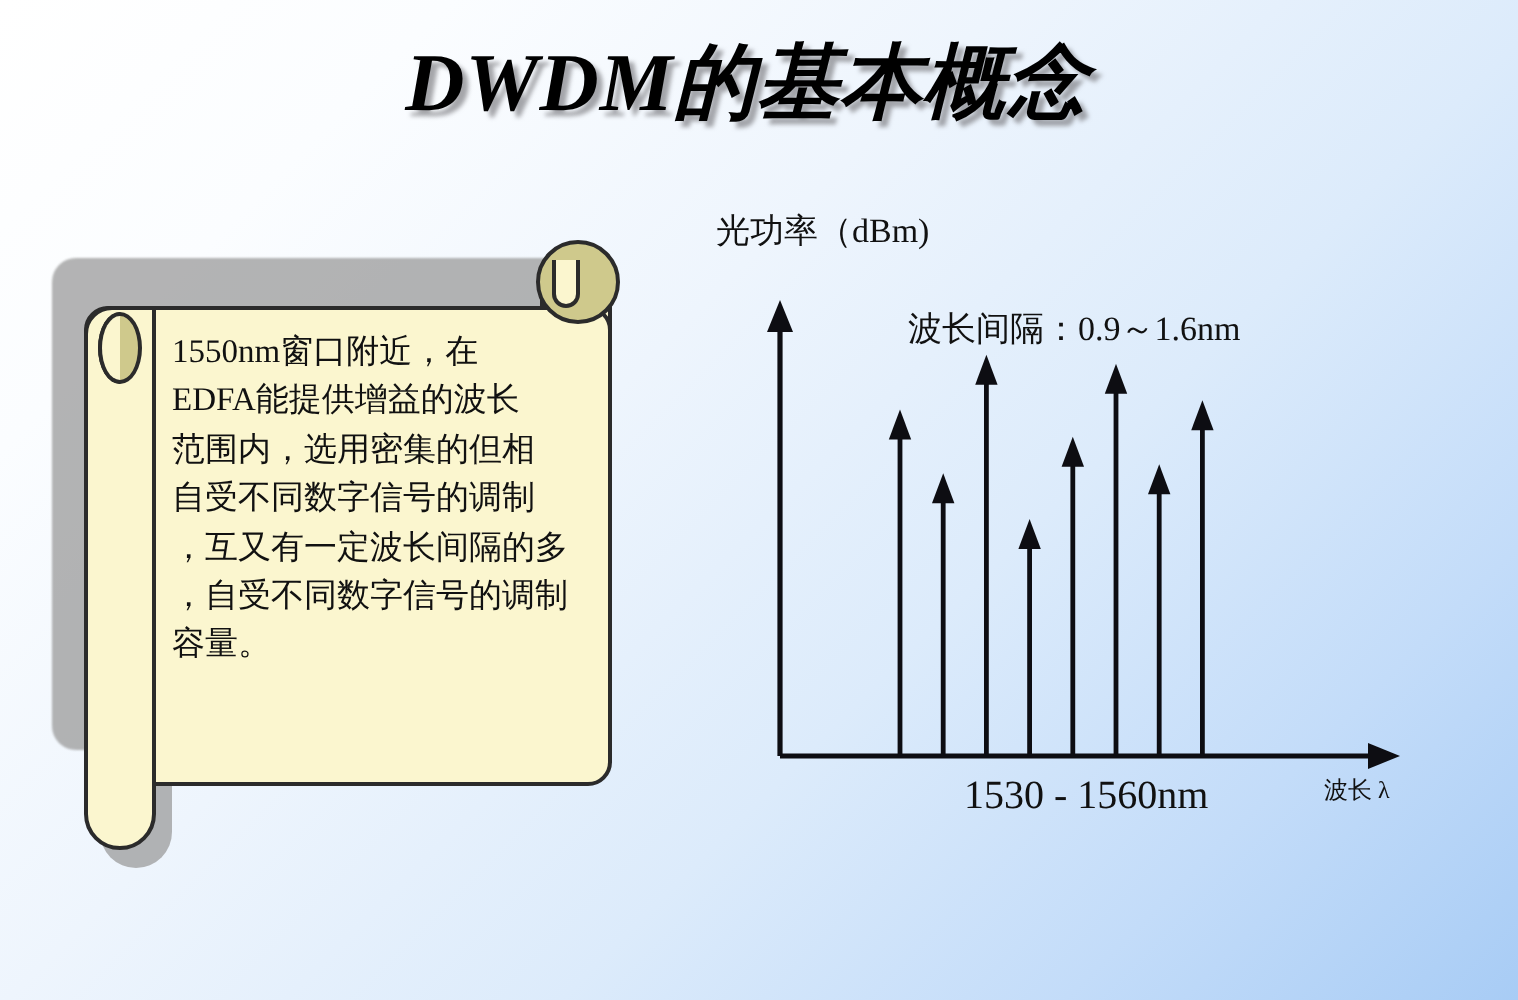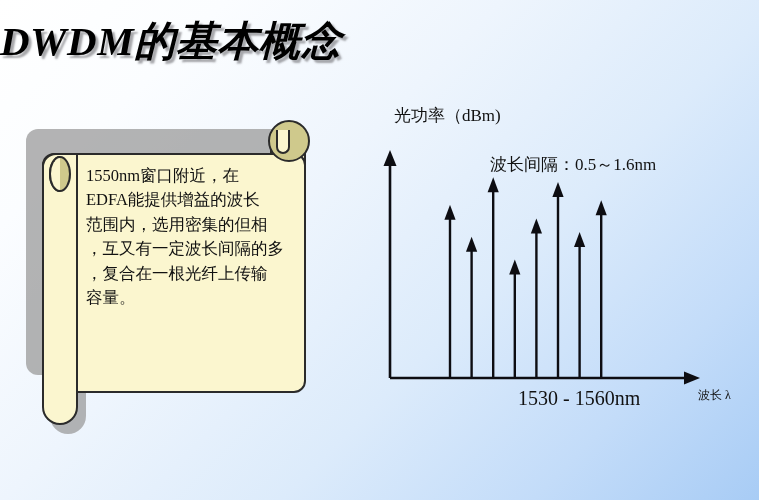--- a/index.html
+++ b/index.html
@@ -25,21 +25,21 @@
         #a8ccf5 100%);
     overflow: hidden;
   }
 
   
   #title {
     position: absolute;
     left: 0;
     top: 14px;
     width: 747px;
-    text-align: left;
+    text-align: center;
     font-size: 41px;
     font-weight: bold;
     font-style: italic;
     letter-spacing: 0.5px;
     color: #000000;
     text-shadow: 3px 3px 2px rgba(120,120,125,0.65);
     white-space: nowrap;
   }
 
   
@@ -181,21 +181,20 @@
   }
   #chart svg { display: block; }
   .axis-line { stroke: #0d0d12; stroke-width: 2.6; }
   .spike-line { stroke: #0d0d12; stroke-width: 2.4; }
   .arrowhead { fill: #0d0d12; }
 
   .chart-label {
     position: absolute;
     color: #111111;
     white-space: nowrap;
-    margin-left: 36px;
   }
   #ylabel {
     left: 22px;
     top: 0px;
     font-size: 17px;
   }
   #annotation {
     left: 118px;
     top: 49px;
     font-size: 17px;
@@ -226,22 +225,23 @@
     <div class="scroll-left-strip"></div>
     <div class="curl-tr"></div>
     <div class="curl-tr-inner"></div>
     <div class="curl-l"></div>
     <div class="curl-l-inner"></div>
 
     <div id="scroll-text">
       <div>1550nm窗口附近，在</div>
       <div>EDFA能提供增益的波长</div>
       <div>范围内，选用密集的但相</div>
+      <div>自受不同数字信号的调制</div>
       <div>，互又有一定波长间隔的多</div>
-      <div>，复合在一根光纤上传输</div>
+      <div>，自受不同数字信号的调制</div>
       <div>容量。</div>
     </div>
   </div>
 
   <div id="chart">
     <svg id="chart-svg" width="410" height="320" viewBox="0 0 410 320">
         <line x1="54" y1="274" x2="54" y2="59" class="axis-line"></line>
         <polygon points="54,46 47.5,62 60.5,62" class="arrowhead"></polygon>
         <line x1="54" y1="274" x2="351" y2="274" class="axis-line"></line>
         <polygon points="364,274 348,267.5 348,280.5" class="arrowhead"></polygon>
@@ -273,18 +273,18 @@
           <line x1="243.60000000000002" y1="274" x2="243.60000000000002" y2="139.07999999999998" class="spike-line"></line>
           <polygon points="243.60000000000002,128.07999999999998 238.00000000000003,143.07999999999998 249.20000000000002,143.07999999999998" class="arrowhead"></polygon>
         </g>
         <g>
           <line x1="265.20000000000005" y1="274" x2="265.20000000000005" y2="107.16" class="spike-line"></line>
           <polygon points="265.20000000000005,96.16 259.6,111.16 270.80000000000007,111.16" class="arrowhead"></polygon>
         </g>
       </svg>
 
     <div class="chart-label" id="ylabel">光功率（dBm)</div>
-    <div class="chart-label" id="annotation">波长间隔：0.5～1.6nm</div>
+    <div class="chart-label" id="annotation">波长间隔：0.9～1.6nm</div>
     <div class="chart-label" id="xrange">1530 - 1560nm</div>
     <div class="chart-label" id="xlabel">波长 λ</div>
   </div>
 
 </div>
 
 </body></html>

